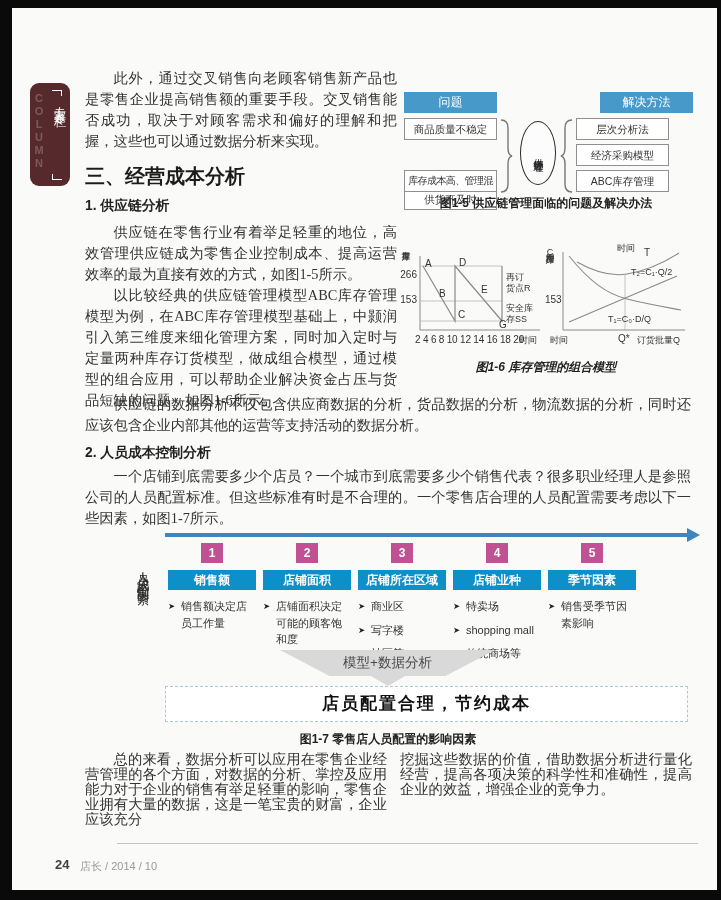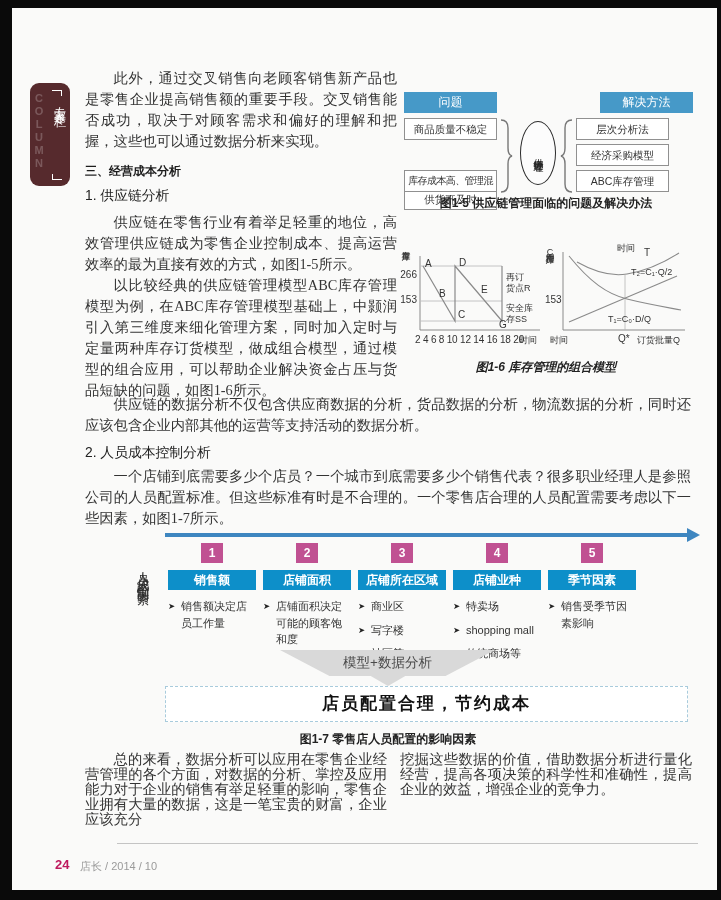--- a/index.html
+++ b/index.html
@@ -18,22 +18,22 @@
           color:rgba(255,255,255,0.22);letter-spacing:1px;}
   .tab-cn{position:absolute;left:21px;top:14px;writing-mode:vertical-rl;font-family:"Liberation Sans",sans-serif;
           font-size:12px;color:#fff;letter-spacing:3px;}
   .brk{position:absolute;left:22px;width:9px;height:5px;}
   .brk-t{top:7px;border-top:1.5px solid #fff;border-right:1.5px solid #fff;}
   .brk-b{bottom:6px;border-bottom:1.5px solid #fff;border-left:1.5px solid #fff;}
 
   
   .leftcol{position:absolute;left:85px;top:68px;width:312px;}
   p.body{font-size:14.3px;line-height:21px;text-align:justify;text-indent:2em;margin:0;color:#333;}
-  h2.sec{font-family:"Liberation Sans",sans-serif;font-size:12px;font-weight:bold;color:#1c1c1c;margin:11px 0 7px;}
-  h3.sub{font-family:"Liberation Sans",sans-serif;font-size:13.8px;font-weight:normal;color:#222;margin:0 0 7px;}
+  h2.sec{font-family:"Liberation Sans",sans-serif;font-size:20px;font-weight:bold;color:#1c1c1c;margin:11px 0 7px;}
+  h3.sub{font-family:"Liberation Sans",sans-serif;font-size:13.8px;font-weight:bold;color:#222;margin:0 0 7px;}
   .fw{position:absolute;left:85px;width:606px;}
   .botcol{position:absolute;width:302px;top:752px;}
   .botcol p{line-height:15px;}
 
   
   .f15-hdr{position:absolute;width:93px;height:21px;background:#4699c8;color:#fff;text-align:center;
            font:12px/21px "Liberation Sans",sans-serif;}
   .f15-item{position:absolute;width:93px;height:22px;background:#fff;border:1px solid #909090;
             box-sizing:border-box;color:#333;text-align:center;font:10.5px/20px "Liberation Sans",sans-serif;}
   .f15-item.tight{font-size:10px;letter-spacing:-0.6px;}
@@ -73,21 +73,21 @@
           clip-path:polygon(0 0,100% 0,77% 100%,23% 100%);
           text-align:center;font:13.5px/26px "Liberation Sans",sans-serif;color:#4a4a4a;}
   .banner-tip{position:absolute;left:369px;top:675px;width:0;height:0;
           border-left:19px solid transparent;border-right:19px solid transparent;border-top:11px solid #d9d9d9;}
   .result{position:absolute;left:165px;top:686px;width:523px;height:36px;background:#fff;
           border:1px dashed #a8cbdc;box-sizing:border-box;text-align:center;
           font:bold 17px/34px "Liberation Sans",sans-serif;color:#111;letter-spacing:2px;}
 
   
   .rule{position:absolute;left:117px;top:843px;width:581px;height:1px;background:#c4c4c4;}
-  .pgnum{position:absolute;left:55px;top:857px;font:bold 13px "Liberation Sans",sans-serif;color:#be185d;}
+  .pgnum{position:absolute;left:55px;top:857px;font:bold 13px "Liberation Sans",sans-serif;color:#404040;}
   .journal{position:absolute;left:80px;top:859px;font:11px "Liberation Sans",sans-serif;color:#9a9a9a;}
 </style>
 </head>
 <body>
 
 <div class="canvas">
 
   <div class="edge edge-top"></div>
   <div class="edge edge-left"></div>
   <div class="edge edge-right"></div>

